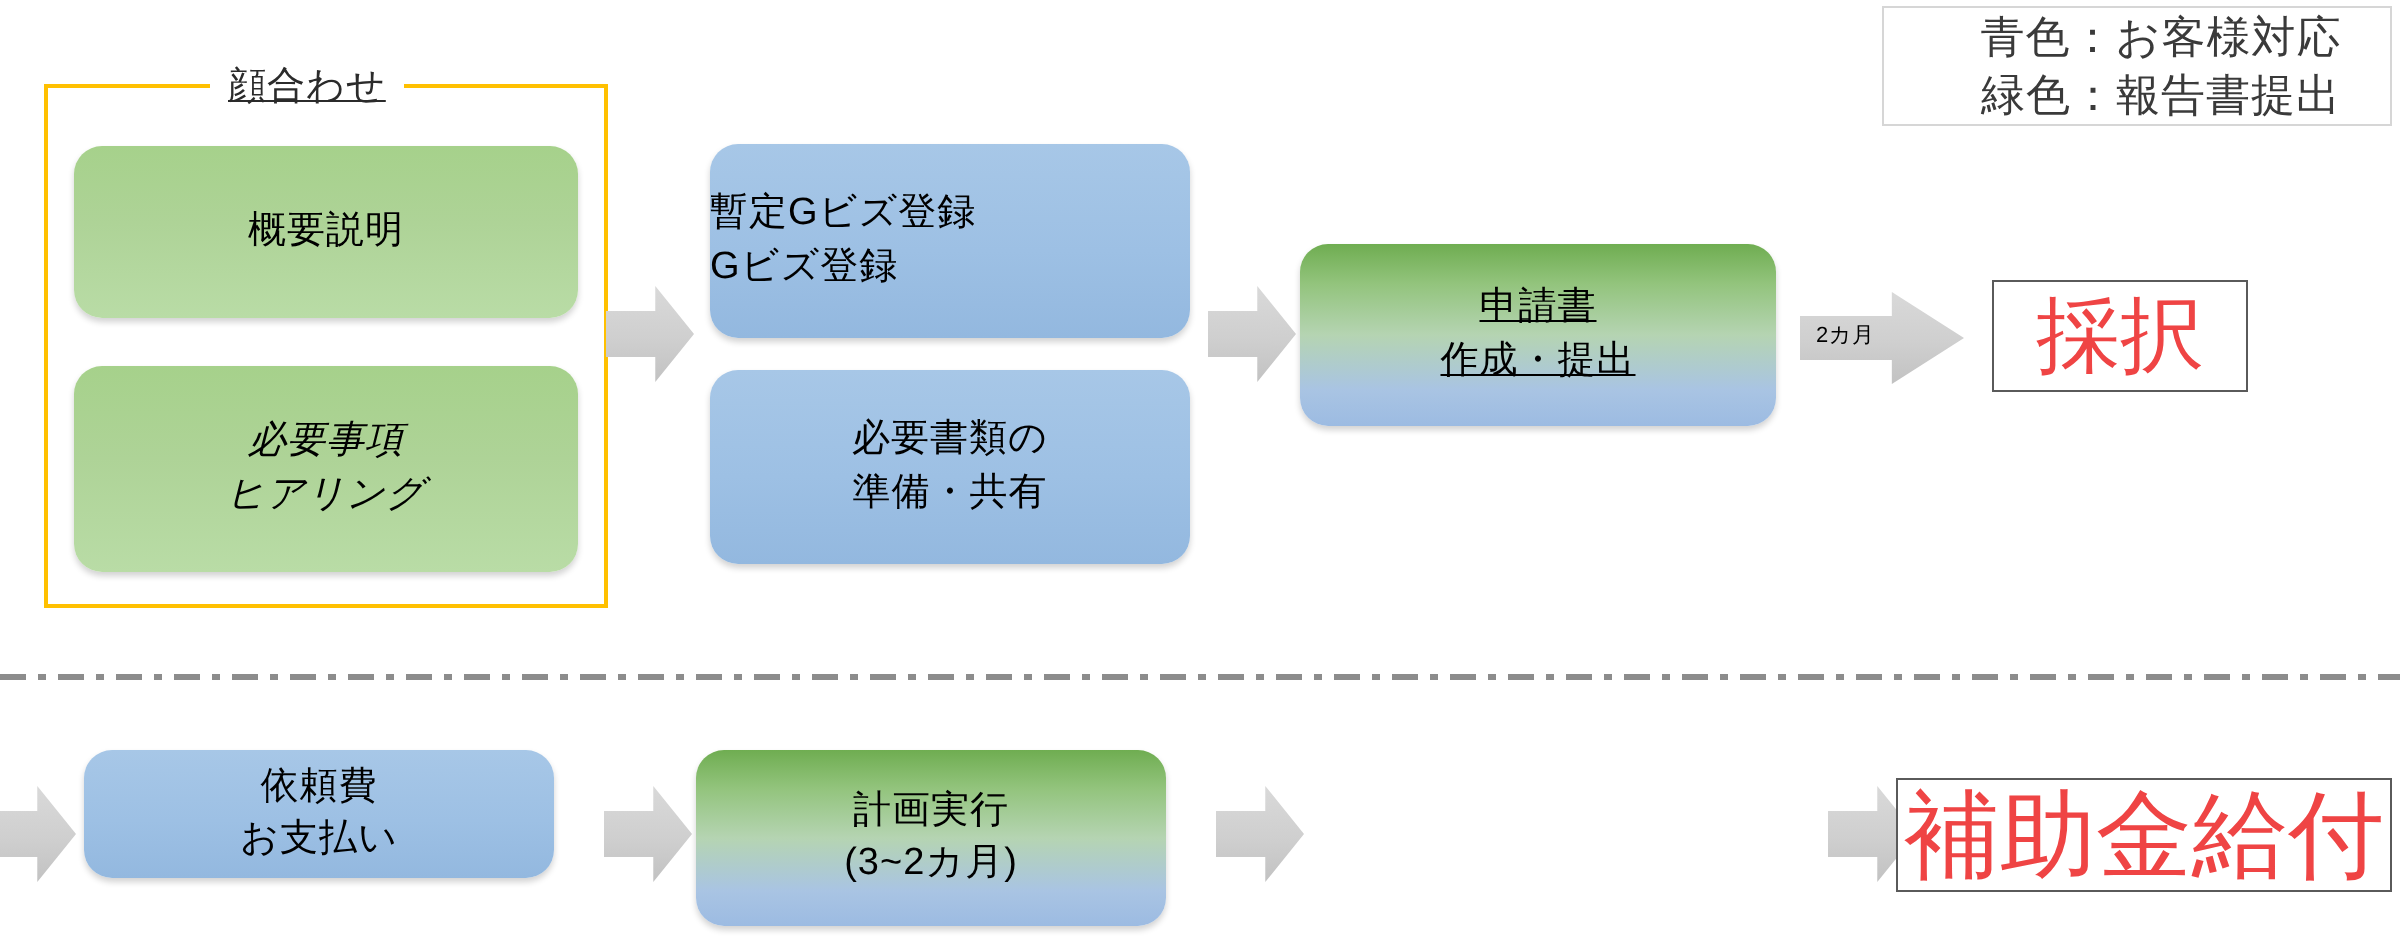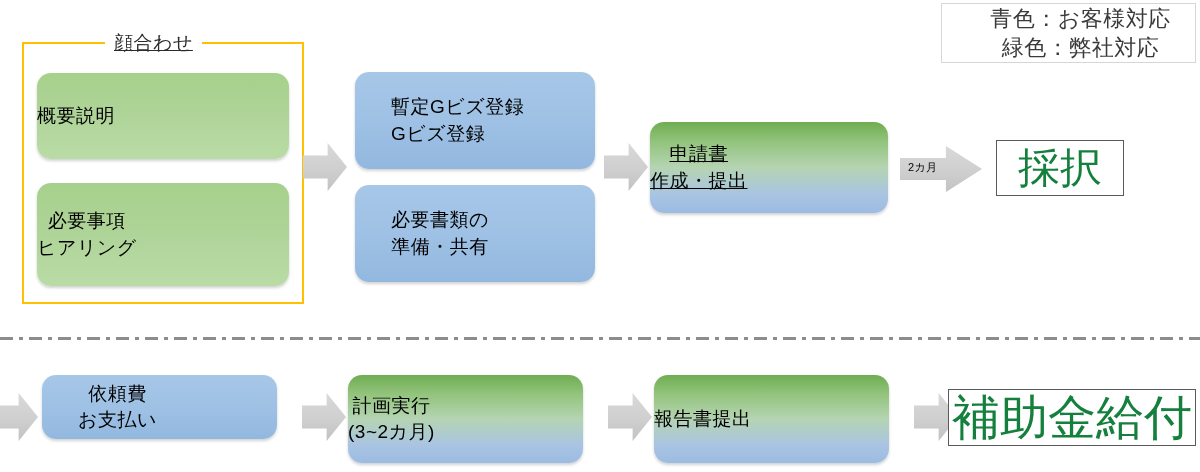--- a/index.html
+++ b/index.html
@@ -18,34 +18,34 @@
     overflow: hidden;
   }
 
   
   .pbox {
     position: absolute;
     box-sizing: border-box;
     border-radius: 14px;
     display: flex;
     align-items: center;
+    justify-content: center;
     text-align: center;
     color: #000000;
     font-size: 19px;
     line-height: 1.38;
     letter-spacing: 0.5px;
     white-space: pre-line;
     box-shadow: 0 2px 3px rgba(0,0,0,0.18);
   }
   .pbox.green {
     background: linear-gradient(180deg, #a6d18b 0%, #aed397 45%, #b9dca6 100%);
   }
   .pbox.blue {
     background: linear-gradient(180deg, #a7c7e7 0%, #9dc0e4 55%, #93b8df 100%);
-    padding-left: 36px;
   }
   .pbox.grad {
     background: linear-gradient(180deg, #6fad51 0%, #93c47d 22%, #b5d4b2 50%, #a9c4e3 80%, #9cbbe2 100%);
   }
   .pbox.leftalign {
     justify-content: flex-start;
     text-align: left;
   }
 
   
@@ -83,21 +83,21 @@
 
   
   .result {
     position: absolute;
     box-sizing: border-box;
     border: 1.5px solid #5a5a5a;
     background: #ffffff;
     display: flex;
     align-items: center;
     justify-content: center;
-    color: #15803d;
+    color: #ef4444;
     white-space: nowrap;
   }
 
   
   .legend {
     position: absolute;
     box-sizing: border-box;
     border: 1px solid #d6d6d6;
     background: #ffffff;
     display: flex;
@@ -125,31 +125,31 @@
     );
   }
 </style>
 </head>
 <body>
 
 <div id="canvas">
 
   <div class="legend" style="left:941px; top:3px; width:255px; height:60px;">
     <div>青色：お客様対応</div>
-    <div>緑色：弊社対応</div>
+    <div>緑色：報告書提出</div>
   </div>
 
   <div class="group-frame" style="left:22px; top:42px; width:282px; height:262px;"></div>
   <div class="group-label" style="left:105px; top:30px;">顔合わせ</div>
 
   <div class="pbox green" style="left:37px; top:73px; width:252px; height:86px;">
     <span>概要説明</span>
   </div>
 
-  <div class="pbox green" style="left:37px; top:183px; width:252px; height:103px;">
+  <div class="pbox green" style="left:37px; top:183px; width:252px; height:103px;font-style:italic;">
     <span>必要事項
 ヒアリング</span>
   </div>
 
   <div class="arrow" style="left:303px; top:143px; width:44px; height:48px;"></div>
 
   <div class="pbox blue leftalign" style="left:355px; top:72px; width:240px; height:97px;">
     <span>暫定Gビズ登録
 Gビズ登録</span>
   </div>
@@ -184,23 +184,20 @@
 
   <div class="arrow" style="left:302px; top:393px; width:44px; height:48px;"></div>
 
   <div class="pbox grad" style="left:348px; top:375px; width:235px; height:88px;">
     <span>計画実行
 (3~2カ月)</span>
   </div>
 
   <div class="arrow" style="left:608px; top:393px; width:44px; height:48px;"></div>
 
-  <div class="pbox grad" style="left:654px; top:375px; width:235px; height:88px;">
-    <span>報告書提出</span>
-  </div>
 
   <div class="arrow" style="left:914px; top:393px; width:44px; height:48px;"></div>
 
   <div class="result" style="left:948px; top:389px; width:248px; height:57px; font-size:48px;">
     <span>補助金給付</span>
   </div>
 
 </div>
 
 </body></html>

